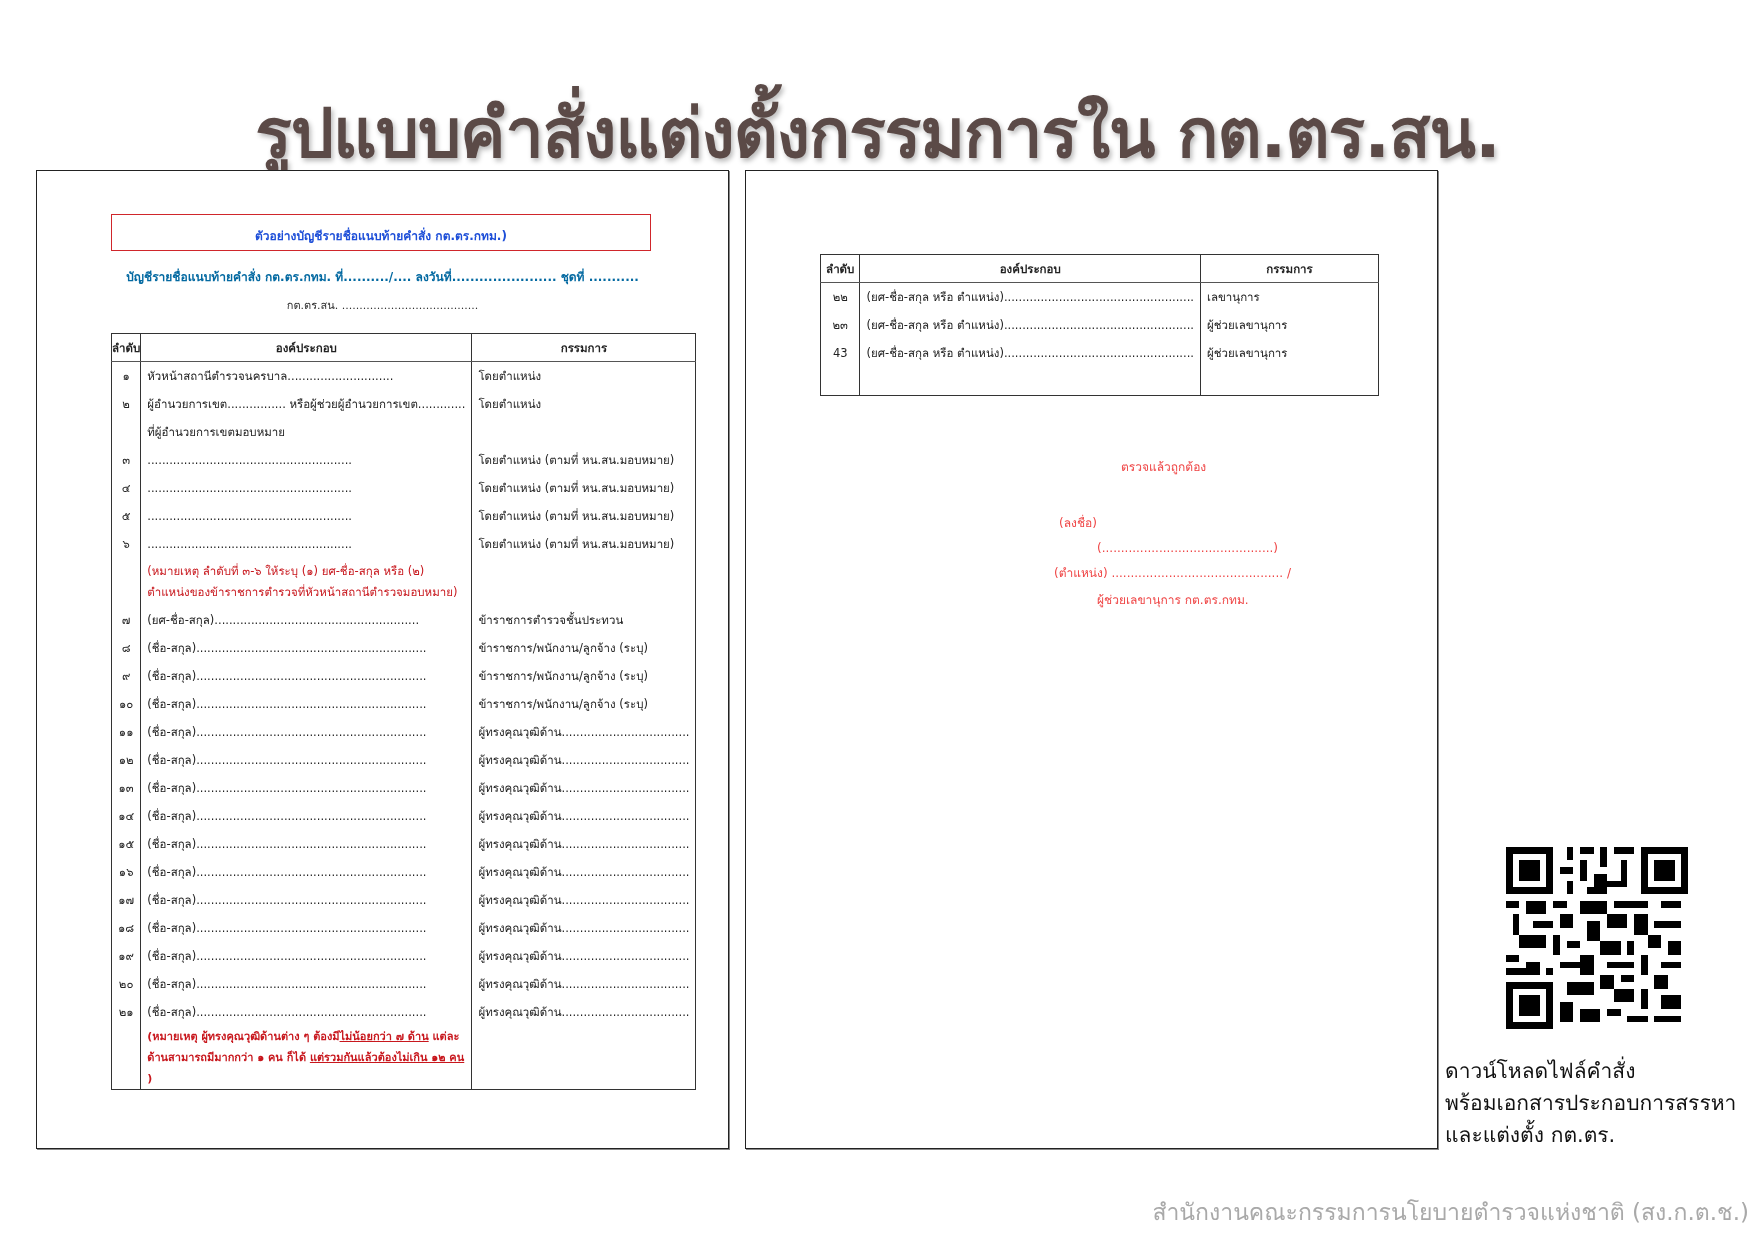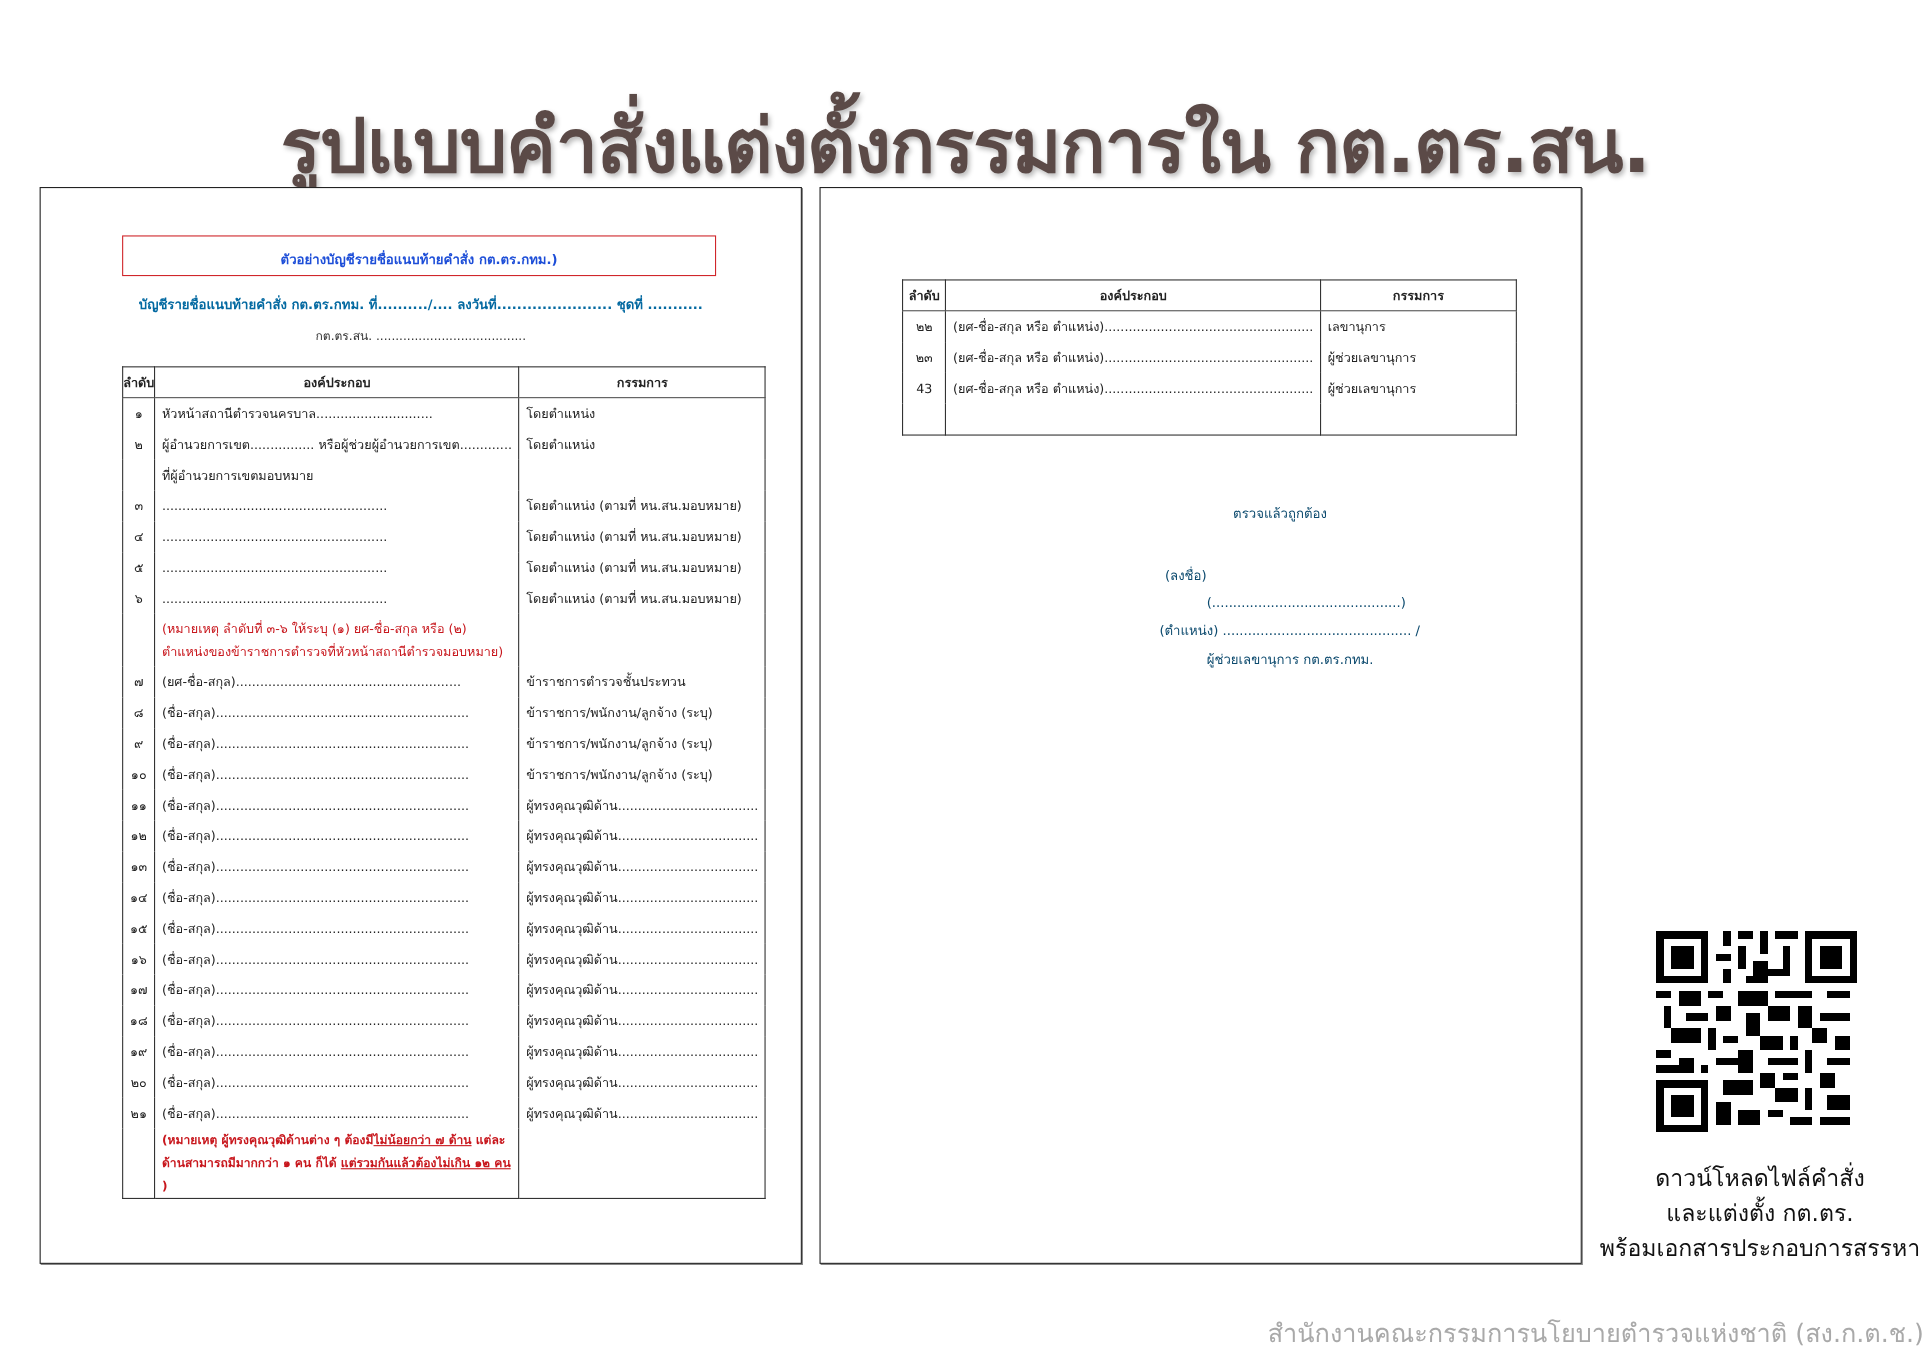--- a/index.html
+++ b/index.html
@@ -17,23 +17,23 @@
   table.tbl{position:absolute;border-collapse:collapse;font-size:11.5px;color:#222;}
   table.tbl th{border:1px solid #333;border-bottom:1.5px solid #555;font-weight:bold;height:27px;padding:0;font-size:11.5px;}
   table.tbl td{border-left:1px solid #333;border-right:1px solid #333;padding:0 6px;height:28px;vertical-align:middle;white-space:nowrap;}
   table.tbl td.num{text-align:center;padding:0;}
   table.tbl tr:last-child td{border-bottom:1.5px solid #333;}
   .left-tbl{left:74px;top:162px;width:560px;}
   .right-tbl{left:74px;top:83px;width:559px;}
   .note{color:#c8171d;line-height:21px;white-space:normal !important;}
   .note-bold{color:#c8171d;font-weight:bold;line-height:21px;white-space:normal !important;font-size:11px;}
   .u{text-decoration:underline;}
-  .sig{position:absolute;font-size:12px;color:#0c4a6e;white-space:nowrap;}
+  .sig{position:absolute;font-size:12px;color:#ef4444;white-space:nowrap;}
   .qr{position:absolute;left:1497px;top:840px;width:200px;height:196px;}
-  .qr-caption{position:absolute;left:1445px;top:1055px;width:310px;text-align:center;font-size:21px;line-height:32px;color:#111;}
+  .qr-caption{position:absolute;left:1445px;top:1055px;width:310px;text-align:left;font-size:21px;line-height:32px;color:#111;}
   .footer{position:absolute;right:6px;top:1194px;font-size:23px;color:#a9a9a9;white-space:nowrap;}
 </style>
 </head>
 <body>
 
 <h1 class="title"><span>รูปแบบคำสั่งแต่งตั้งกรรมการใน </span><b>กต.ตร.สน.</b></h1>
 
 <div class="doc doc-left">
   <div class="redbox">
     <span>ตัวอย่างบัญชีรายชื่อแนบท้ายคำสั่ง กต.ตร.กทม.)</span>
@@ -287,17 +287,17 @@
       <rect x="9" y="24" width="2" height="3"></rect>
         <rect x="12" y="25" width="3" height="2"></rect>
         <rect x="16" y="25" width="2" height="1"></rect>
         <rect x="19" y="26" width="3" height="1"></rect>
         <rect x="23" y="26" width="4" height="1"></rect>
     </g>
   </svg>
 </div>
 <div class="qr-caption">
   <div>ดาวน์โหลดไฟล์คำสั่ง</div>
+  <div>พร้อมเอกสารประกอบการสรรหา</div>
   <div>และแต่งตั้ง กต.ตร.</div>
-  <div>พร้อมเอกสารประกอบการสรรหา</div>
 </div>
 
 <div class="footer">สำนักงานคณะกรรมการนโยบายตำรวจแห่งชาติ (สง.ก.ต.ช.)</div>
 
 </body></html>

